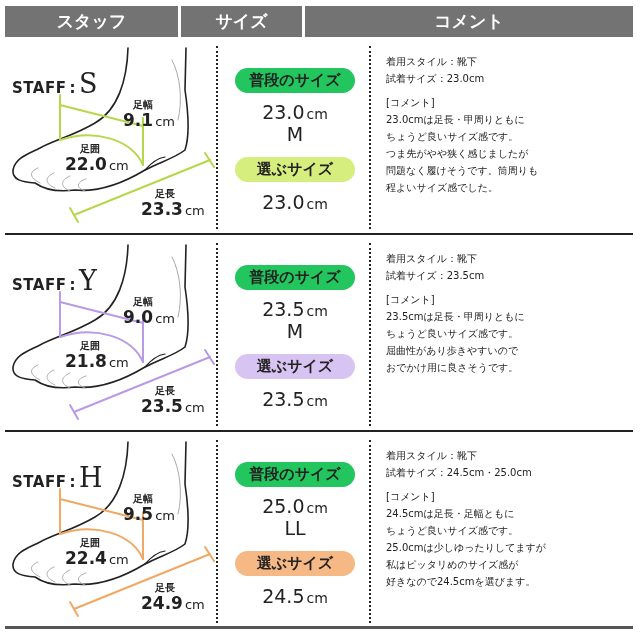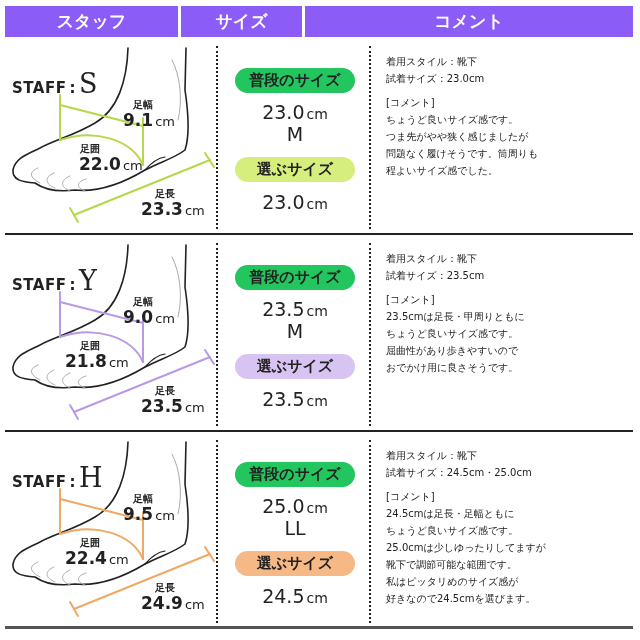--- a/index.html
+++ b/index.html
@@ -1,20 +1,20 @@
 <!DOCTYPE html>
 <html><head>
 <meta charset="utf-8">
 <style>
   * { box-sizing: border-box; margin: 0; padding: 0; }
   html, body { width: 640px; height: 640px; background: #fff; overflow: hidden; }
   body { font-family: "DejaVu Sans", "Liberation Sans", sans-serif; color: #222; position: relative; }
 
   .header { position: absolute; top: 6px; left: 5px; width: 628px; height: 31px; display: flex; gap: 3px; }
-  .header div { background: #8b5cf6; color: #fff; font-weight: bold; font-size: 17px; display: flex; align-items: center; justify-content: center; }
+  .header div { background: #737373; color: #fff; font-weight: bold; font-size: 17px; display: flex; align-items: center; justify-content: center; }
   .h1 { width: 173px; } .h2 { width: 121px; } .h3 { flex: 1; }
 
   .row { position: absolute; left: 0; width: 640px; height: 195px; }
   .row .divider { position: absolute; left: 5px; right: 7px; bottom: 0; height: 2px; background: #222; }
   .row.last .divider { background: #555; height: 3px; }
 
   .vdots { position: absolute; top: 6px; bottom: 6px; width: 0; border-left: 2px dotted #222; }
   .vd1 { left: 216px; } .vd2 { left: 369px; }
 
   .foot { position: absolute; left: 0; top: 0; width: 215px; height: 195px; padding-left: 19px; }
@@ -75,39 +75,40 @@
         </g>
       </svg>
       <div class="staff">
         <span>STAFF</span>
         <span class="colon">:</span>
         <span class="init">S</span>
       </div>
       <div class="m-label" style="left:133px;top:58px;">足幅</div>
       <div class="m-val" style="left:123px;top:70px;"><span>9.1</span><span class="unit">cm</span></div>
       <div class="m-label" style="left:80px;top:102px;">足囲</div>
-      <div class="m-val" style="left:65px;top:114px;margin-left:14px;"><span>22.0</span><span class="unit">cm</span></div>
+      <div class="m-val" style="left:65px;top:114px;"><span>22.0</span><span class="unit">cm</span></div>
       <div class="m-label" style="left:155px;top:147px;">足長</div>
       <div class="m-val" style="left:141px;top:159px;"><span>23.3</span><span class="unit">cm</span></div>
     </div>
 
     <div class="size-col">
       <div class="pill usual">普段のサイズ</div>
       <div class="size-val usual-val"><span>23.0</span><span class="unit">cm</span></div>
       <div class="size-val usual-letter">M</div>
       <div class="pill chosen" style="background: rgb(214, 238, 126);">選ぶサイズ</div>
       <div class="size-val chosen-val"><span>23.0</span><span class="unit">cm</span></div>
     </div>
 
     <div class="comment-col">
       <div>着用スタイル：靴下</div>
       <div>試着サイズ：23.0cm</div>
       <div class="spacer"></div>
       <div>[コメント]</div>
       <div class="lines">
+          <div>23.0cmは足長・甲周りともに</div>
           <div>ちょうど良いサイズ感です。</div>
           <div>つま先がやや狭く感じましたが</div>
           <div>問題なく履けそうです。筒周りも</div>
           <div>程よいサイズ感でした。</div>
         </div>
     </div>
 
     <div class="divider"></div>
   </div>
 
@@ -221,21 +222,20 @@
 
     <div class="comment-col">
       <div>着用スタイル：靴下</div>
       <div>試着サイズ：24.5cm・25.0cm</div>
       <div class="spacer"></div>
       <div>[コメント]</div>
       <div class="lines">
           <div>24.5cmは足長・足幅ともに</div>
           <div>ちょうど良いサイズ感です。</div>
           <div>25.0cmは少しゆったりしてますが</div>
-          <div>靴下で調節可能な範囲です。</div>
           <div>私はピッタリめのサイズ感が</div>
           <div>好きなので24.5cmを選びます。</div>
         </div>
     </div>
 
     <div class="divider"></div>
   </div>
 </div>
 
 </body></html>

